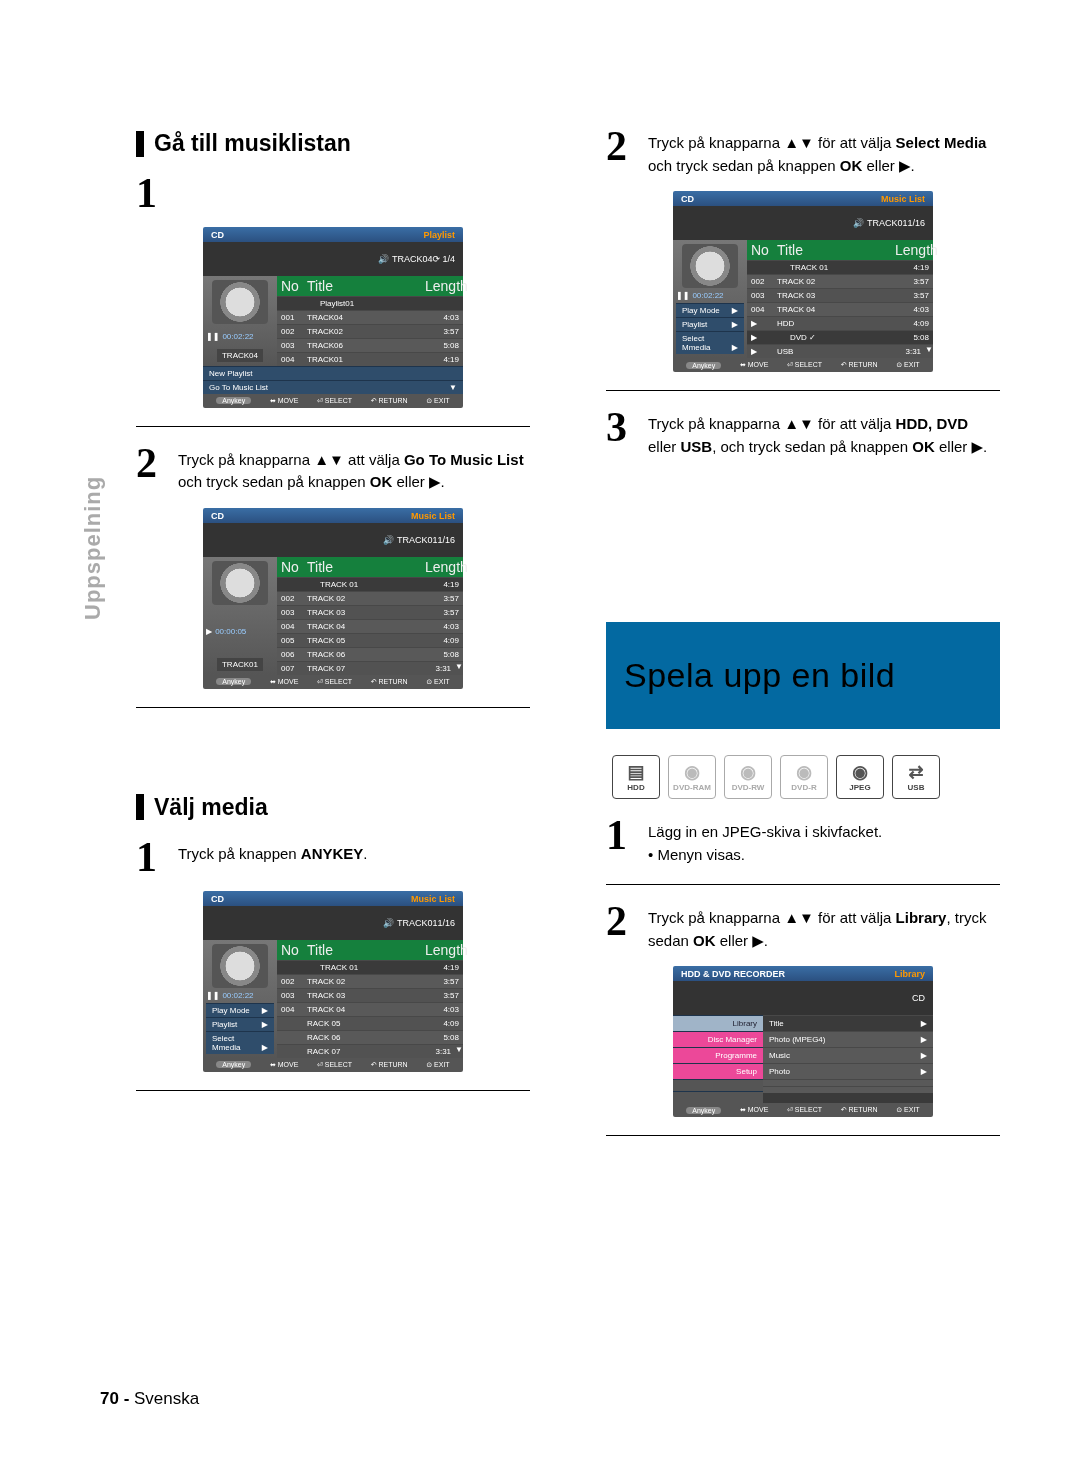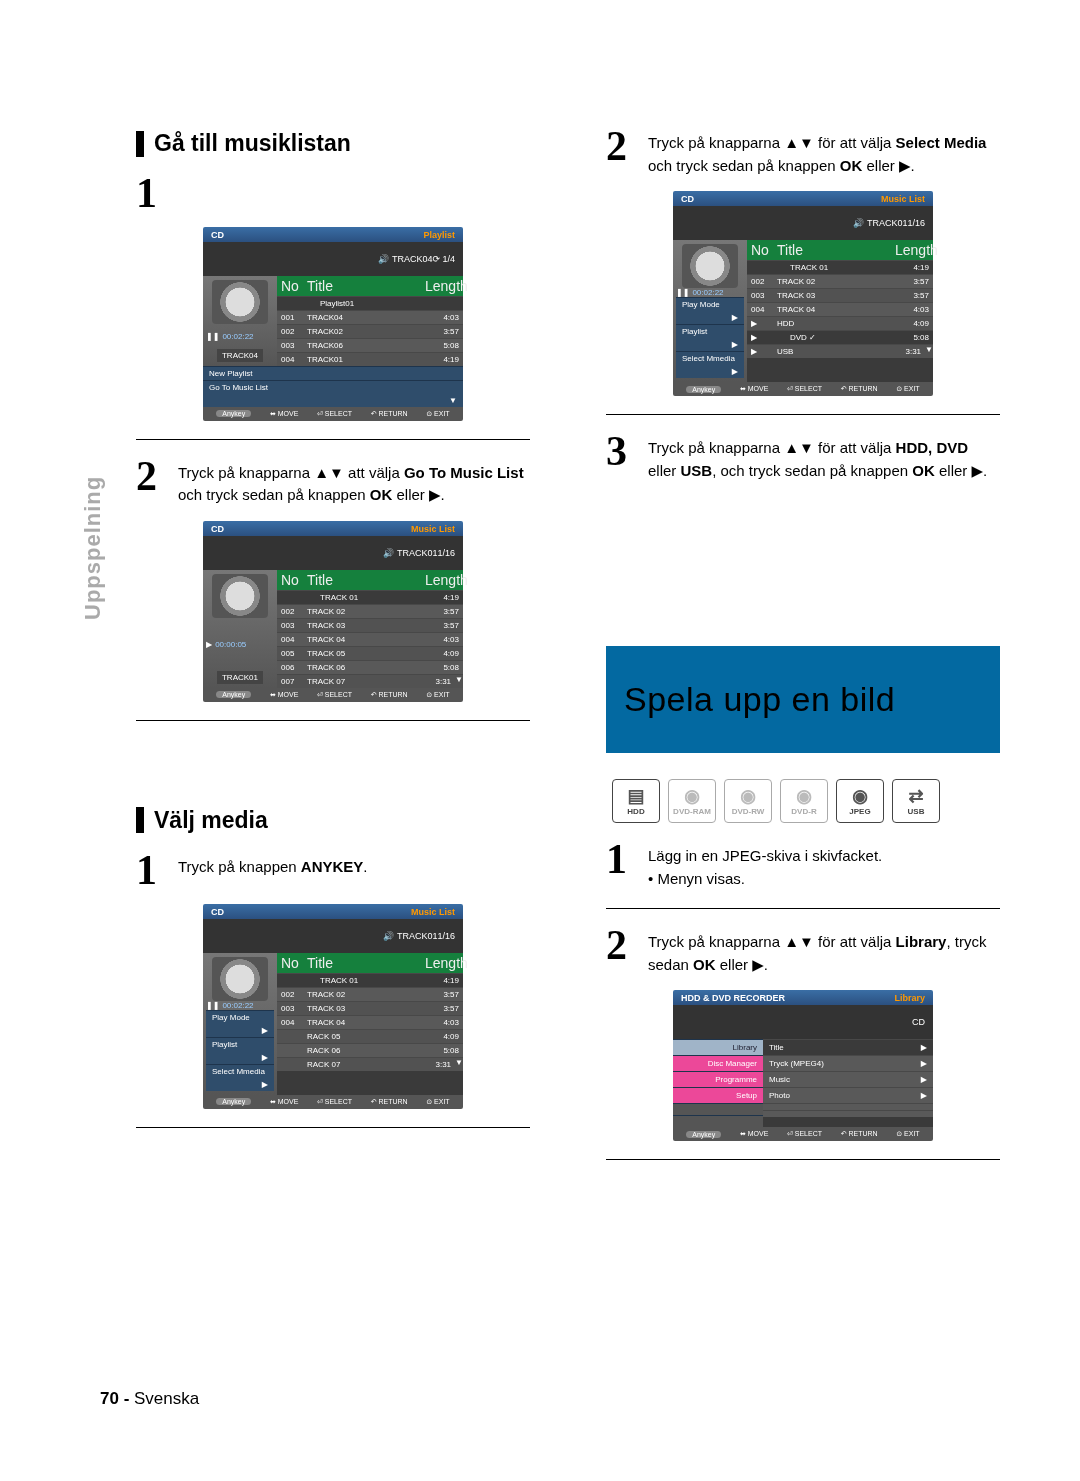--- a/index.html
+++ b/index.html
@@ -34,21 +34,21 @@
   .bar-narrow { background: #444; color: #fff; padding: 2px 5px; font-size: 8px; }
   .scr-right { flex: 1; }
   .hdr-row { display: flex; background: #15803d; color: #eee; font-size: 14px; }
   .hdr-row span, .tr-row span { padding: 2px 4px; }
   .c-no { width: 26px; }
   .c-title { flex: 1; }
   .c-len { width: 42px; text-align: right; }
   .tr-row { display: flex; background: #595959; border-top: 1px solid #484848; font-size: 8px; }
   .tr-row.alt { background: #525252; }
   .tr-row.sel { background: #3a3a3a; color: #fff; gap: 13px; }
-  .menu-rows .mrow { background: #2f4d6b; border-top: 1px solid #1e344c; padding: 2px 6px; font-size: 8px; color: #fff; display:flex; align-items:flex-start; gap:4px;flex-direction:column; }
+  .menu-rows .mrow { background: #2f4d6b; border-top: 1px solid #1e344c; padding: 2px 6px; font-size: 8px; color: #fff; display:flex; align-items:flex-end; gap:4px; }
   .scr-foot { background: #555; display: flex; align-items: center; justify-content: space-around; padding: 3px 4px; font-size: 7px; color: #fff; border-radius: 0 0 2px 2px; }
   .scr-foot .key { background: #888; border-radius: 7px; padding: 0 6px; font-size: 7px; }
 
   .headline-box { background: #0369a1; padding: 34px 18px; margin: 30px 0 26px; }
   .headline-box h1 { font-size: 34px; font-weight: normal; letter-spacing: 0.5px; }
 
   .media-icons { display: flex; gap: 8px; margin: 14px 0 18px; padding-left: 6px; }
   .mi { width: 48px; height: 44px; border: 1.5px solid #444; border-radius: 4px; display: flex; flex-direction: column; align-items: center; justify-content: center; font-size: 8px; font-weight: bold; color: #444; gap: 2px; }
   .mi .shape { font-size: 18px; line-height: 1; color:#555; }
   .mi.dim { color: #aaa; border-color: #aaa; }
@@ -479,21 +479,21 @@
             <div class="lrow">Setup</div>
             <div class="lrow empty"></div>
             <div class="lrow empty"></div>
           </div>
           <div class="lib-right">
             <div class="rrow sel">
                 <span>Title</span>
                 <span>▶</span>
               </div>
             <div class="rrow">
-                <span>Tryck (MPEG4)</span>
+                <span>Photo (MPEG4)</span>
                 <span>▶</span>
               </div>
             <div class="rrow">
                 <span>Music</span>
                 <span>▶</span>
               </div>
             <div class="rrow">
                 <span>Photo</span>
                 <span>▶</span>
               </div>

